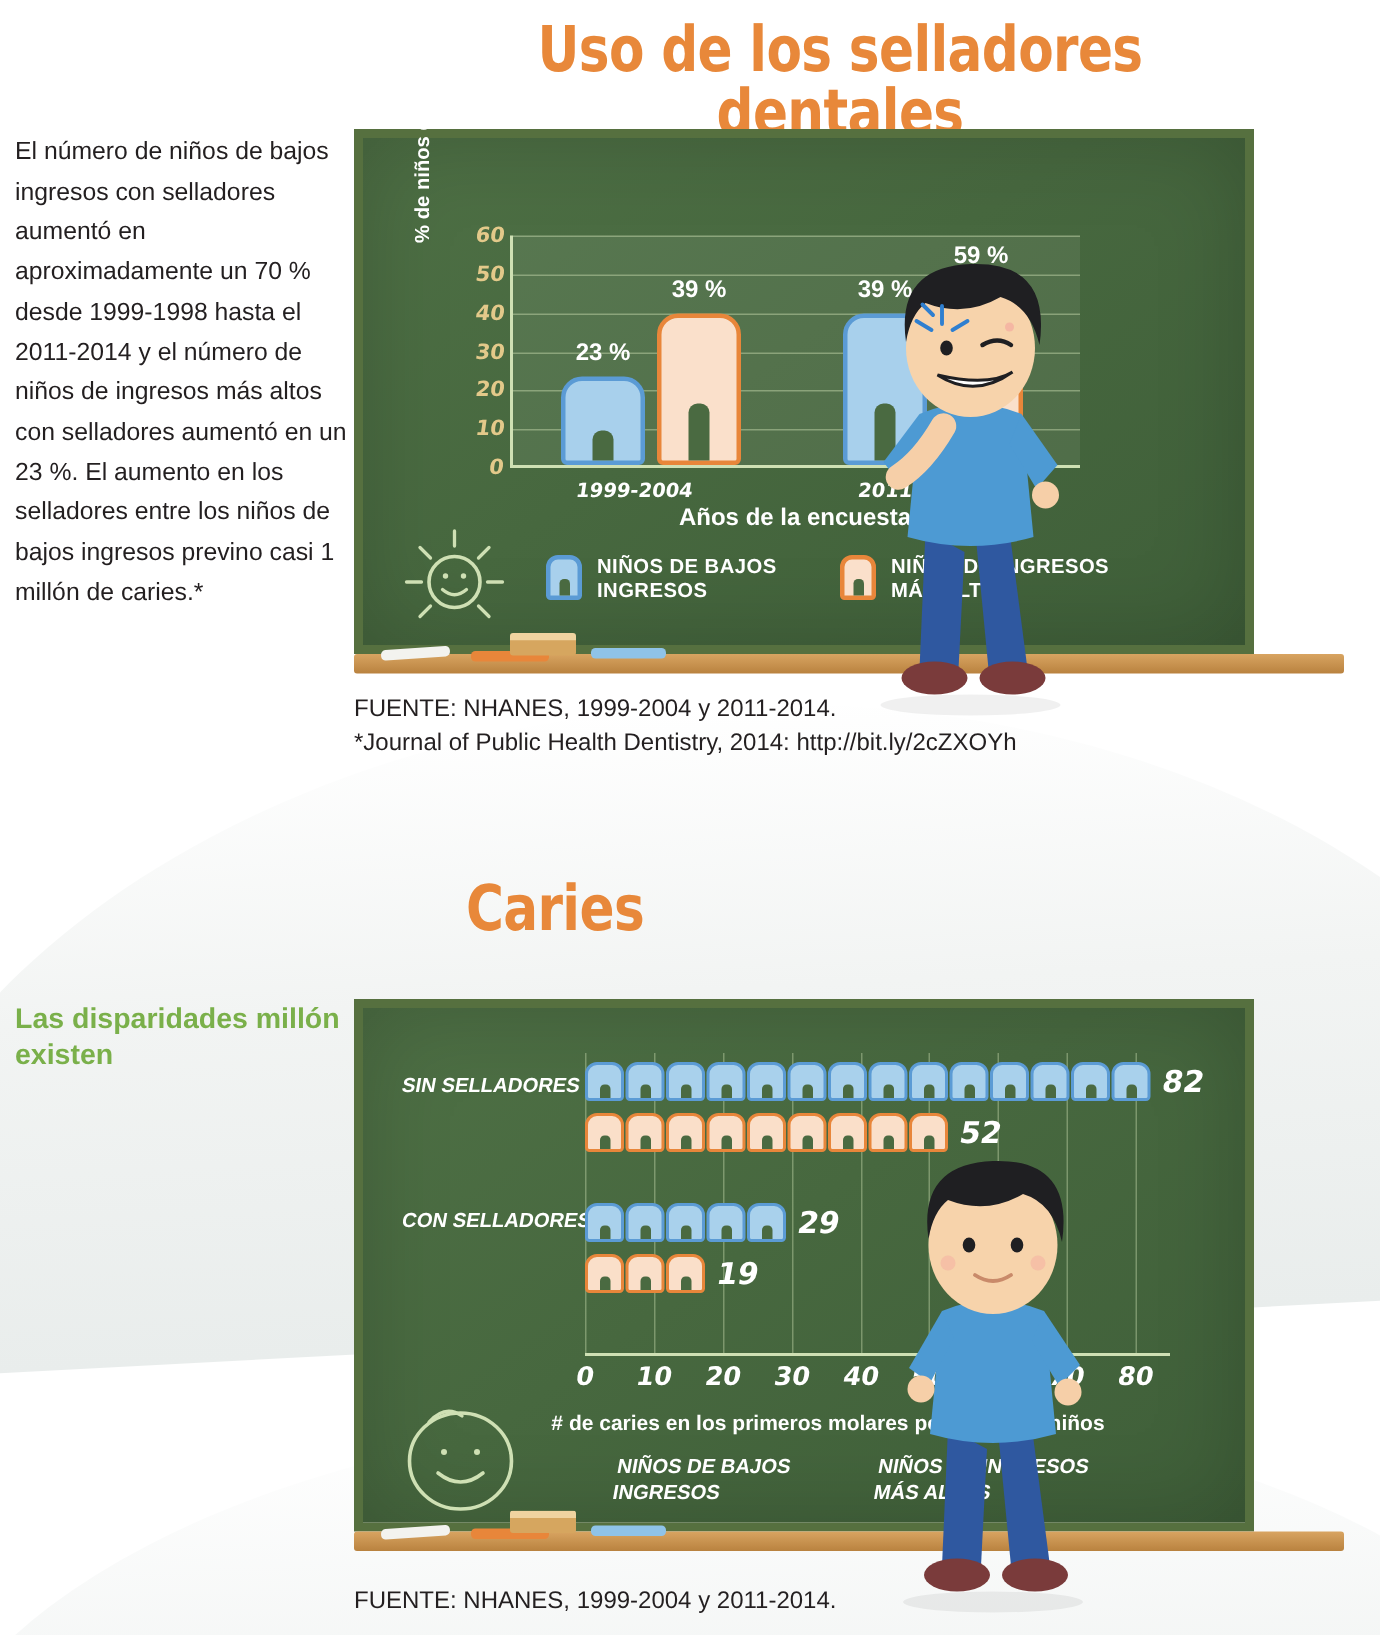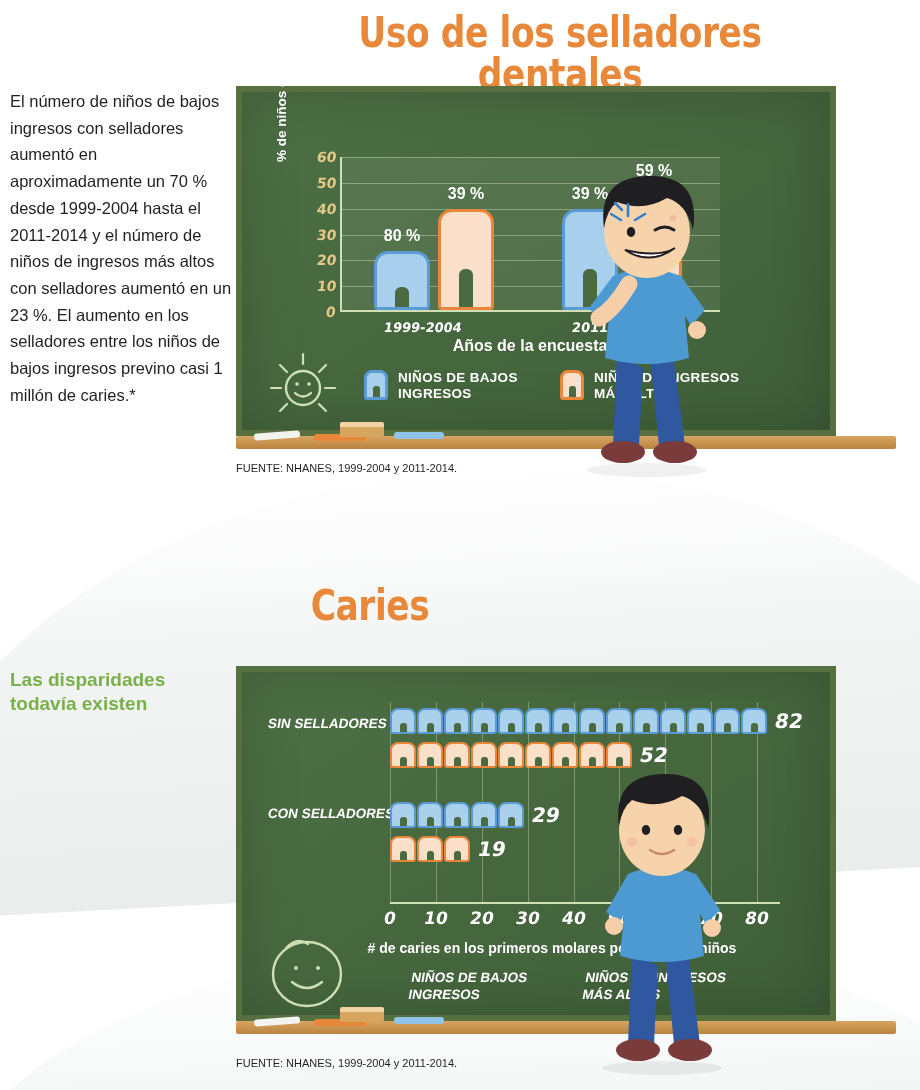--- a/index.html
+++ b/index.html
@@ -100,21 +100,21 @@
     width: 44px; height: 15px;
     background: #d6a65f;
     border-radius: 2px;
     border-top: 5px solid #f0d3a0;
   }
 
   .doodle { position: absolute; color: #cfe0b4; }
 
   .source {
     position: absolute;
-    font-size: 11px;
+    font-size: 16px;
     color: #231f20;
     line-height: 1.45;
     font-family: "Liberation Sans", sans-serif;
   }
   #source1 { left: 236px; top: 461px; }
   #source2 { left: 236px; top: 1056px; }
 
   
   .c1-plot {
     position: absolute;
@@ -306,21 +306,21 @@
 <div class="bg-swoosh"></div>
 <div class="bg-swoosh2"></div>
 
 <div class="section">
 
   <div class="title-wrap1">
     <div class="main-title">Uso de los selladores dentales</div>
   </div>
 
   <div class="leftcol" id="leftcol1">
-    <p>El número de niños de bajos ingresos con selladores aumentó en aproximadamente un 70 % desde 1999-2004 hasta el 2011-2014 y el número de niños de ingresos más altos con selladores aumentó en un 23 %. El aumento en los selladores entre los niños de bajos ingresos previno casi 1 millón de caries.*</p>
+    <p>El número de niños de bajos ingresos con selladores aumentó en aproximadamente un 70 % desde 1999-1998 hasta el 2011-2014 y el número de niños de ingresos más altos con selladores aumentó en un 23 %. El aumento en los selladores entre los niños de bajos ingresos previno casi 1 millón de caries.*</p>
   </div>
 
   <div class="board-wrap" id="board1">
     <div class="board">
 
       <div class="c1-ylabel">% de niños con selladores</div>
 
       <div class="c1-plot">
         <div class="c1-grid" style="top:0px;"></div>
         <div class="c1-grid" style="top:25.8px;"></div>
@@ -334,21 +334,21 @@
         <div class="c1-ytick" style="top:51.6px;">40</div>
         <div class="c1-ytick" style="top:77.5px;">30</div>
         <div class="c1-ytick" style="top:103.3px;">20</div>
         <div class="c1-ytick" style="top:129.1px;">10</div>
         <div class="c1-ytick" style="top:155px;">0</div>
 
         <div class="tooth" style="left:32px; height:59px;">
           <div class="crown t-blue">
             <div class="notch" style="height:20px;"></div>
           </div>
-          <div class="bar-label">80 %</div>
+          <div class="bar-label">23 %</div>
         </div>
         <div class="tooth" style="left:96px; height:101px;">
           <div class="crown t-orange">
             <div class="notch" style="height:38px;"></div>
           </div>
           <div class="bar-label">39 %</div>
         </div>
 
         <div class="tooth" style="left:220px; height:101px;">
           <div class="crown t-blue">
@@ -431,31 +431,32 @@
     <g stroke="#2f7fd0" stroke-width="2.6" stroke-linecap="round">
       <line x1="73" y1="58" x2="73" y2="46"></line>
       <line x1="66" y1="62" x2="56" y2="56"></line>
       <line x1="80" y1="62" x2="90" y2="56"></line>
       <line x1="67" y1="52" x2="60" y2="45"></line>
     </g>
   </svg>
 
   <div class="source" id="source1">
     <div>FUENTE: NHANES, 1999-2004 y 2011-2014.</div>
+    <div>*Journal of Public Health Dentistry, 2014: http://bit.ly/2cZXOYh</div>
   </div>
 </div>
 
 <div class="section">
 
   <div class="title-wrap2">
     <div class="main-title">Caries</div>
   </div>
 
   <div class="leftcol" id="leftcol2">
-    <h3>Las disparidades todavía existen</h3>
+    <h3>Las disparidades millón existen</h3>
   </div>
 
   <div class="board-wrap" id="board2">
     <div class="board">
 
       <div class="c2-plot">
         <div class="c2-vgrid" style="left:0px;"></div>
         <div class="c2-vgrid" style="left:45.9px;"></div>
         <div class="c2-vgrid" style="left:91.8px;"></div>
         <div class="c2-vgrid" style="left:137.6px;"></div>

